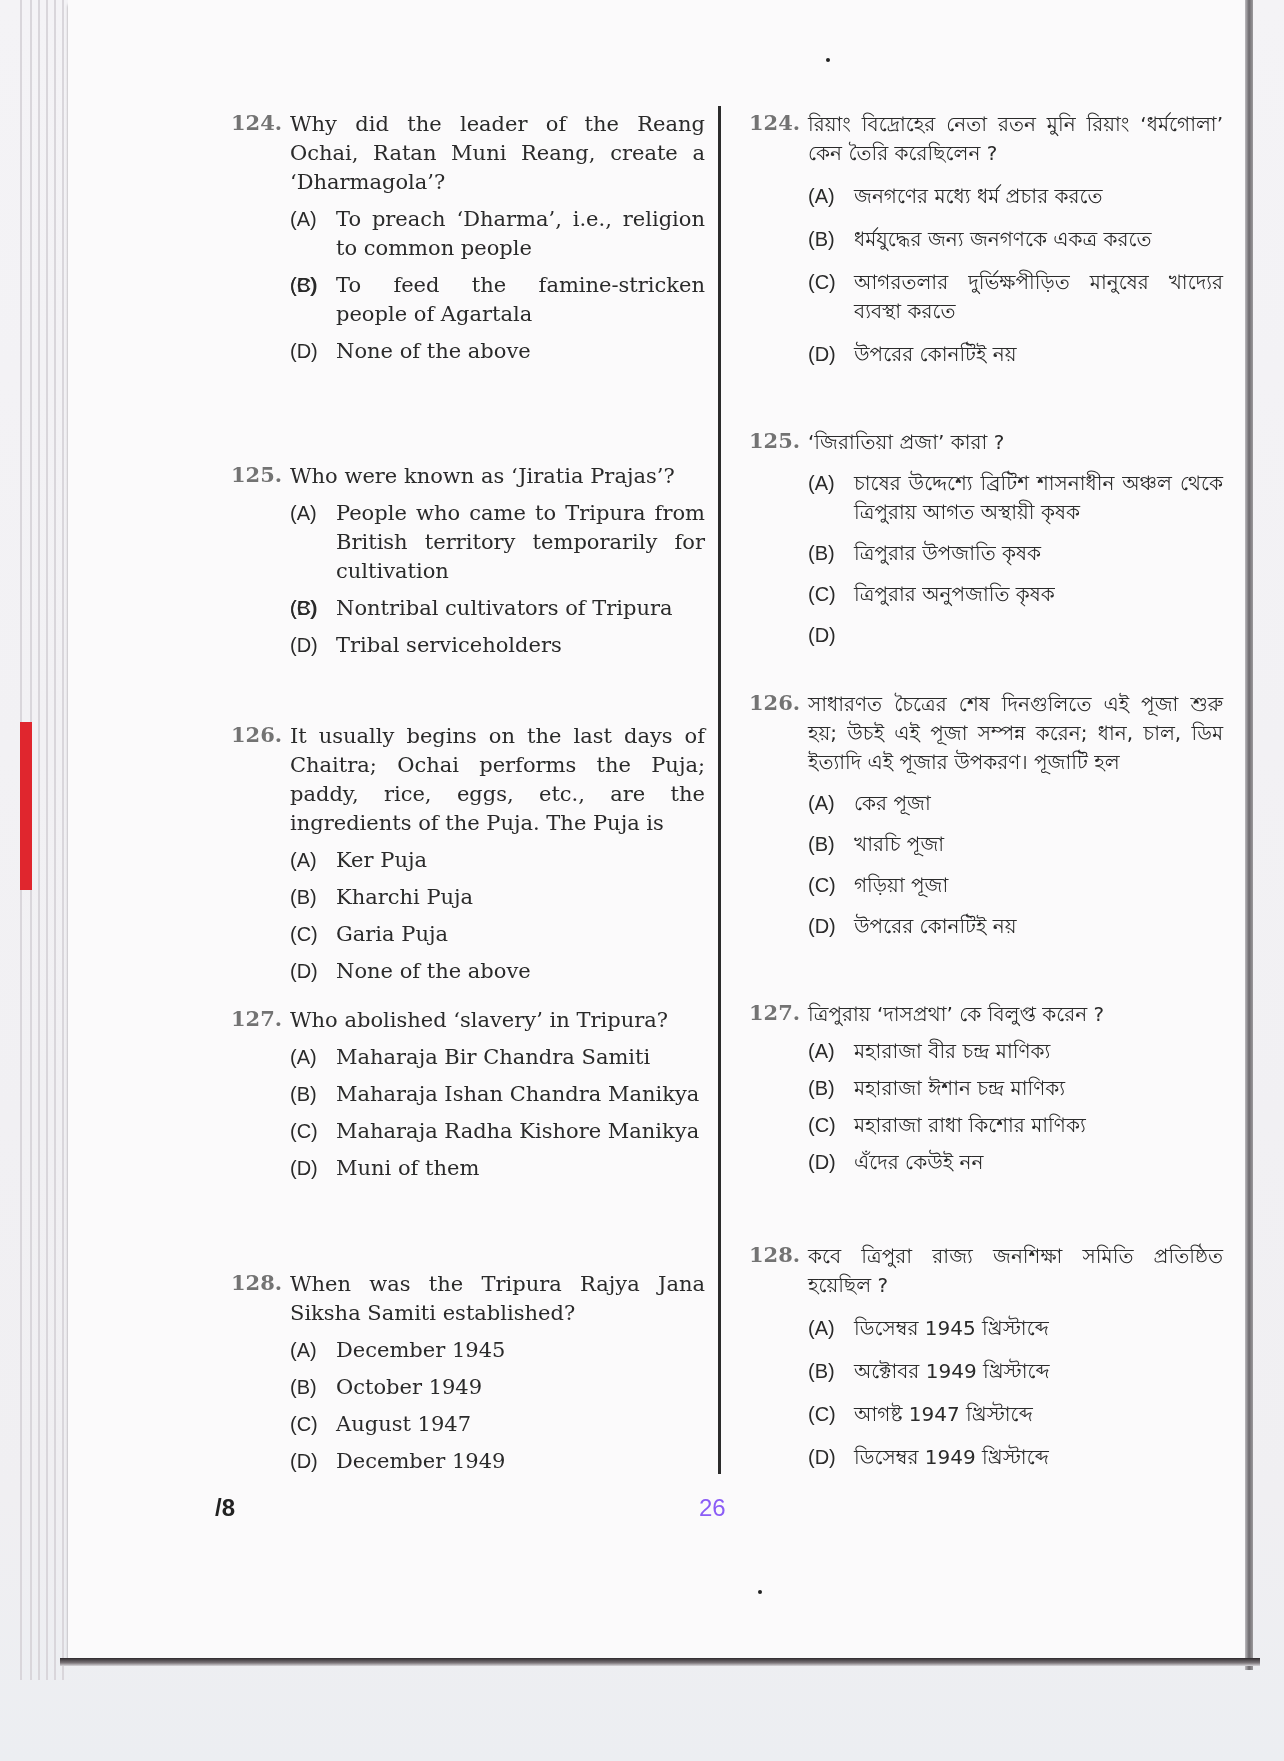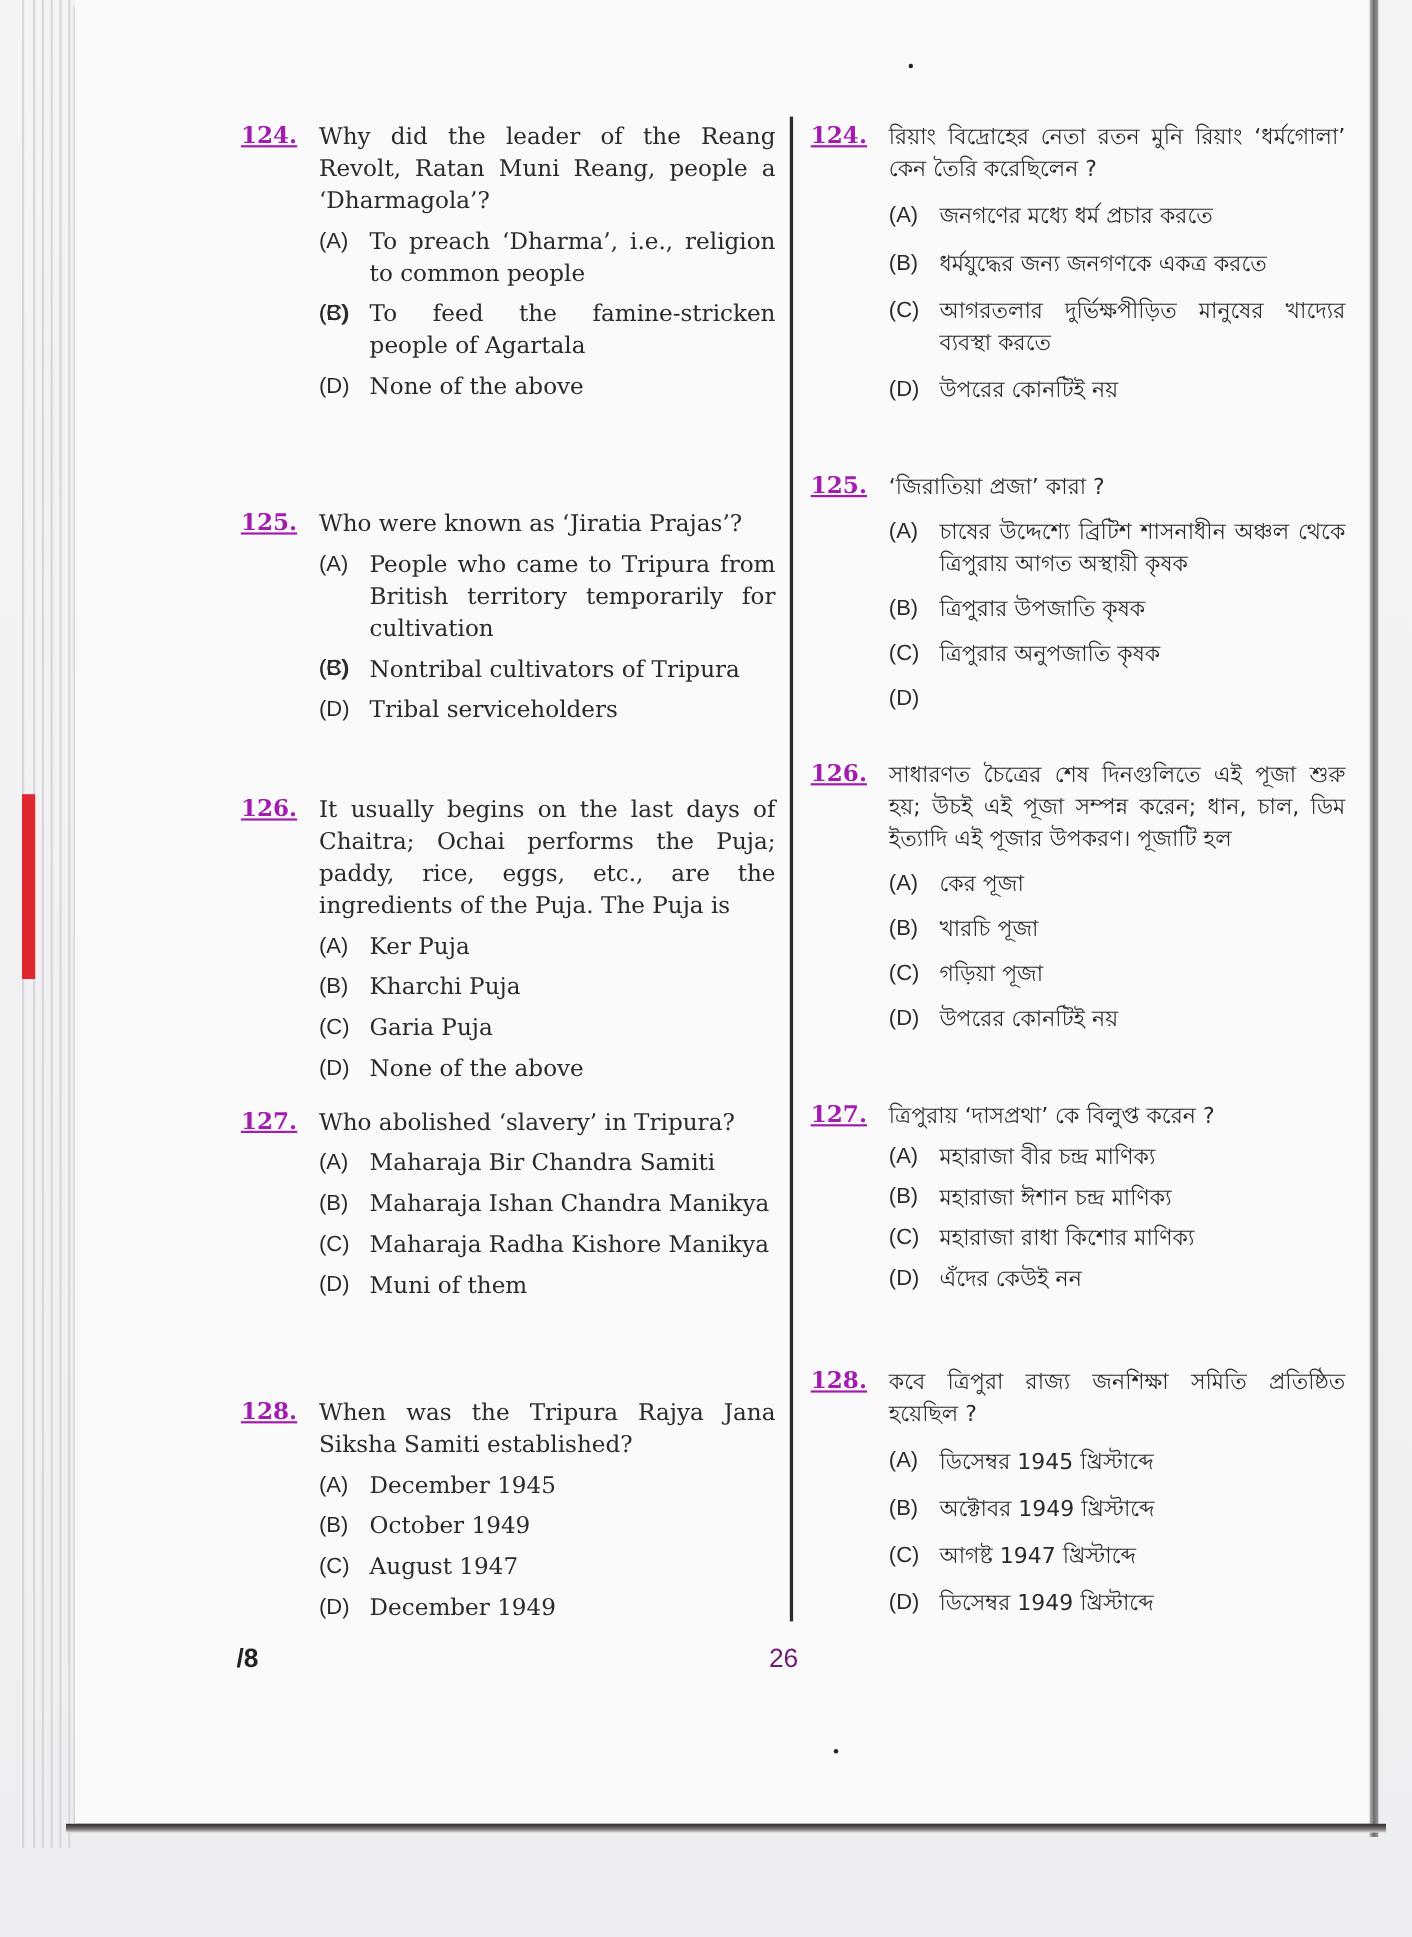--- a/index.html
+++ b/index.html
@@ -25,32 +25,32 @@
     .stack-edges .ln { position: absolute; top: 0; bottom: 0; width: 2px; background: #d9d6db; }
     .red-tab { position: absolute; left: 20px; top: 722px; width: 12px; height: 168px; background: #e0262e; }
 
     .col { position: absolute; top: 110px; }
     .col-en { left: 215px; width: 490px; }
     .col-bn { left: 733px; width: 490px; }
     .divider { position: absolute; left: 718px; top: 106px; width: 3px; height: 1368px; background: #2c2c2c; }
 
     .q { position: absolute; left: 0; width: 100%; }
     .qnum {
-      position: absolute; left: 4px; top: 0; font-weight: bold; font-size: 21px; color: #a21caf; text-decoration: underline;
+      position: absolute; left: 16px; top: 0; font-weight: bold; font-size: 21px; color: #737373;
     }
     .qtext {
       margin-left: 75px; font-size: 21px; line-height: 29px; color: #2a2a2a; text-align: justify;
     }
     .opt { position: relative; margin-left: 75px; font-size: 21px; line-height: 29px; color: #2a2a2a; }
     .opt .lab { position: absolute; left: 0; top: 0; font-family: "Liberation Sans", sans-serif; font-size: 20px; }
     .opt .txt { display: block; margin-left: 46px; text-align: justify; }
     .bn .qtext, .bn .opt .txt { font-family: "DejaVu Sans", sans-serif; font-size: 20px; }
 
     .footer-left { position: absolute; left: 215px; top: 1494px; font-family: "Liberation Sans", sans-serif; font-weight: bold; font-size: 24px; color: #222; }
-    .footer-page { position: absolute; left: 699px; top: 1494px; font-family: "Liberation Sans", sans-serif; font-size: 24px; color: #701a75; }
+    .footer-page { position: absolute; left: 699px; top: 1494px; font-family: "Liberation Sans", sans-serif; font-size: 24px; color: #8b5cf6; }
     .dot { position: absolute; width: 4px; height: 4px; border-radius: 50%; background: #222; }
   </style>
 </head>
 <body>
 
 <div class="stack-edges">
   <div class="ln" style="left:0px"></div>
   <div class="ln" style="left:10px"></div>
   <div class="ln" style="left:18px"></div>
   <div class="ln" style="left:26px"></div>
@@ -62,21 +62,21 @@
 <div class="page"></div>
 <div class="right-edge"></div>
 <div class="page-bottom-edge"></div>
 
 <div class="dot" style="left:826px; top:58px;"></div>
 
 <div class="col col-en">
 
   <div class="q" style="top:0px">
     <span class="qnum">124.</span>
-    <div class="qtext">Why did the leader of the Reang Revolt, Ratan Muni Reang, people a ‘Dharmagola’?</div>
+    <div class="qtext">Why did the leader of the Reang Ochai, Ratan Muni Reang, create a ‘Dharmagola’?</div>
     <div class="opt" style="margin-top:8px">
         <span class="lab">(A)</span>
         <span class="txt">To preach ‘Dharma’, i.e., religion to common people</span>
       </div>
     <div class="opt" style="margin-top:8px">
         <span class="lab">(B)</span>
       </div>
     <div class="opt" style="margin-top:8px">
         <span class="lab">(C)</span>
         <span class="txt">To feed the famine-stricken people of Agartala</span>

